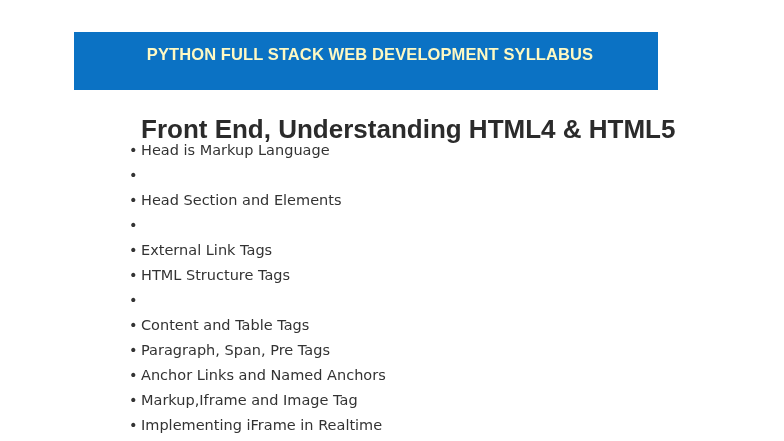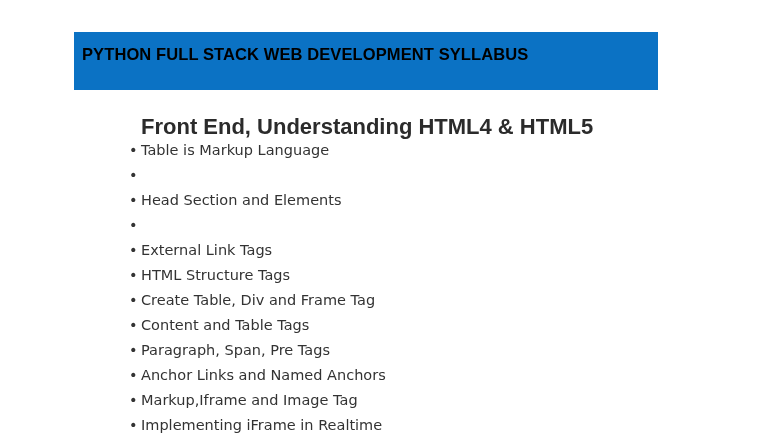--- a/index.html
+++ b/index.html
@@ -30,37 +30,38 @@
     width: 584px;
     height: 58px;
     background: #0b72c4;
     box-sizing: border-box;
   }
   .banner-title {
     position: absolute;
     left: 0;
     right: 0;
     top: 13px;
-    color: #000000;
+    text-align: center;
+    color: #fef9c3;
     font-family: "Liberation Sans", sans-serif;
     font-weight: bold;
     font-size: 16.5px;
     letter-spacing: 0.1px;
     white-space: nowrap;
     padding-left: 8px;
   }
 
   
   .section-heading {
     position: absolute;
     left: 141px;
     top: 114px;
     font-family: "Liberation Sans", sans-serif;
     font-weight: bold;
-    font-size: 22px;
+    font-size: 26px;
     color: #2b2b2b;
     white-space: nowrap;
   }
 
   
   .bullet-list {
     position: absolute;
     left: 129px;
     top: 138px;
     width: 600px;
@@ -97,21 +98,21 @@
 
   <div class="banner">
     <div class="banner-title">PYTHON FULL STACK WEB DEVELOPMENT SYLLABUS</div>
   </div>
 
   <div class="section-heading">Front End, Understanding HTML4 &amp; HTML5</div>
 
   <ul class="bullet-list">
     <li class="bullet-item">
       <span class="dot">•</span>
-      <span class="label">Table is Markup Language</span>
+      <span class="label">Head is Markup Language</span>
     </li>
     <li class="bullet-item">
       <span class="dot">•</span>
     </li>
     <li class="bullet-item">
       <span class="dot">•</span>
       <span class="label">Head Section and Elements</span>
     </li>
     <li class="bullet-item">
       <span class="dot">•</span>
@@ -119,21 +120,20 @@
     <li class="bullet-item">
       <span class="dot">•</span>
       <span class="label">External Link Tags</span>
     </li>
     <li class="bullet-item">
       <span class="dot">•</span>
       <span class="label">HTML Structure Tags</span>
     </li>
     <li class="bullet-item">
       <span class="dot">•</span>
-      <span class="label">Create Table, Div and Frame Tag</span>
     </li>
     <li class="bullet-item">
       <span class="dot">•</span>
       <span class="label">Content and Table Tags</span>
     </li>
     <li class="bullet-item">
       <span class="dot">•</span>
       <span class="label">Paragraph, Span, Pre Tags</span>
     </li>
     <li class="bullet-item">

